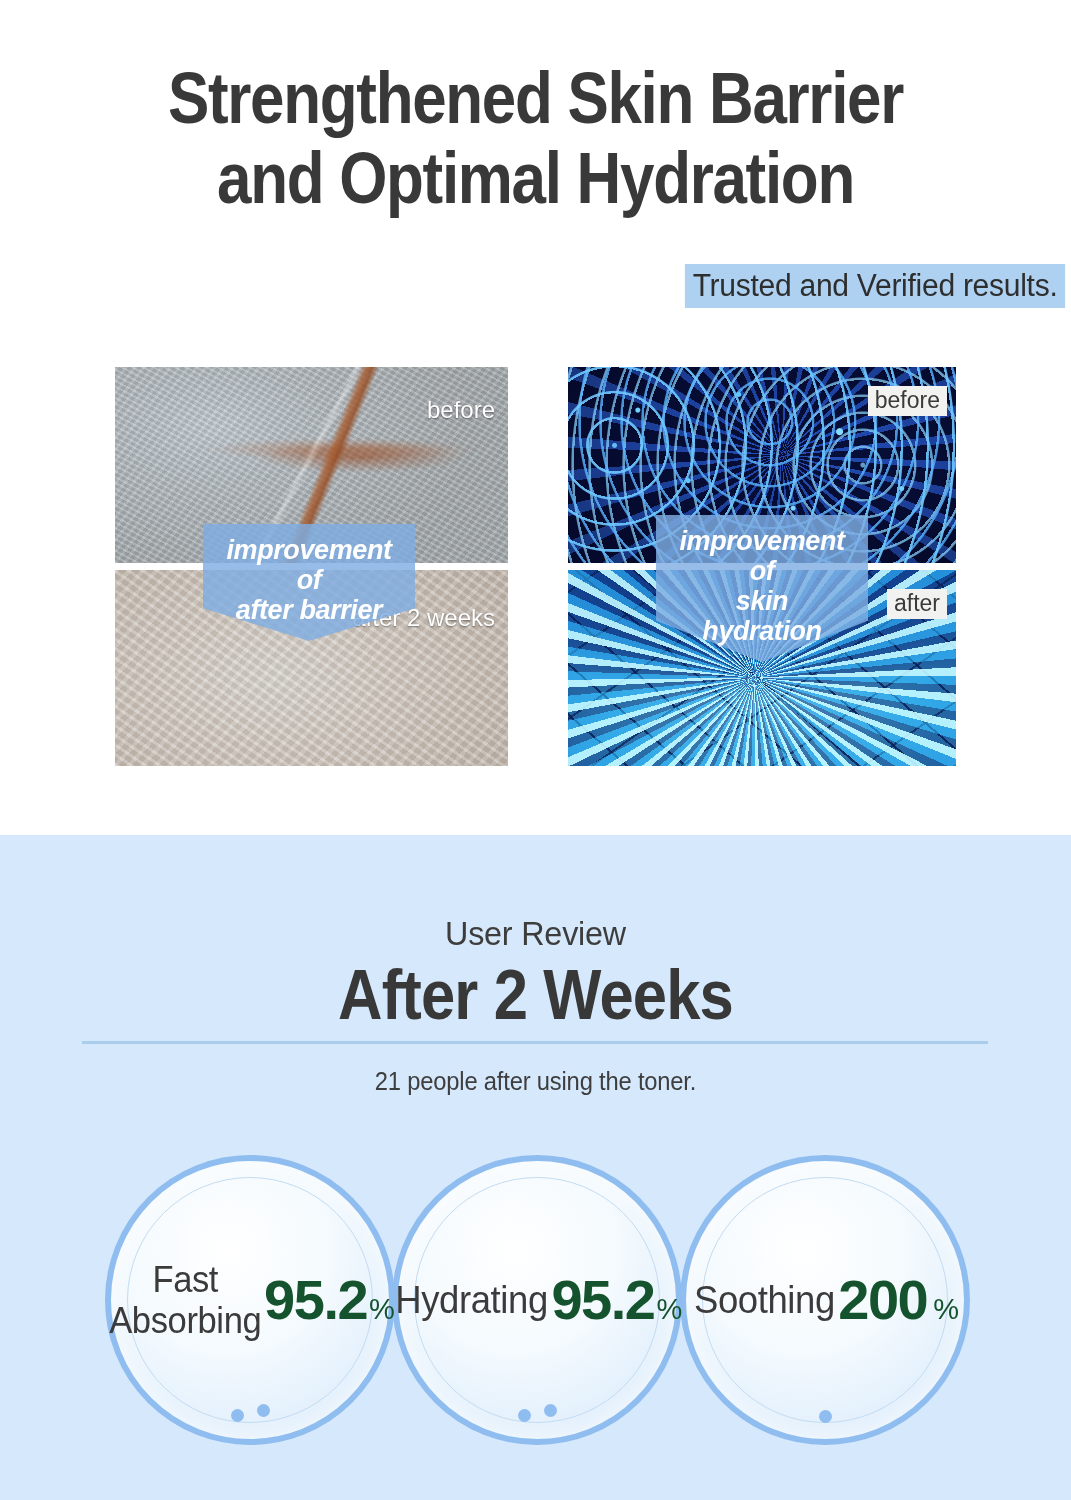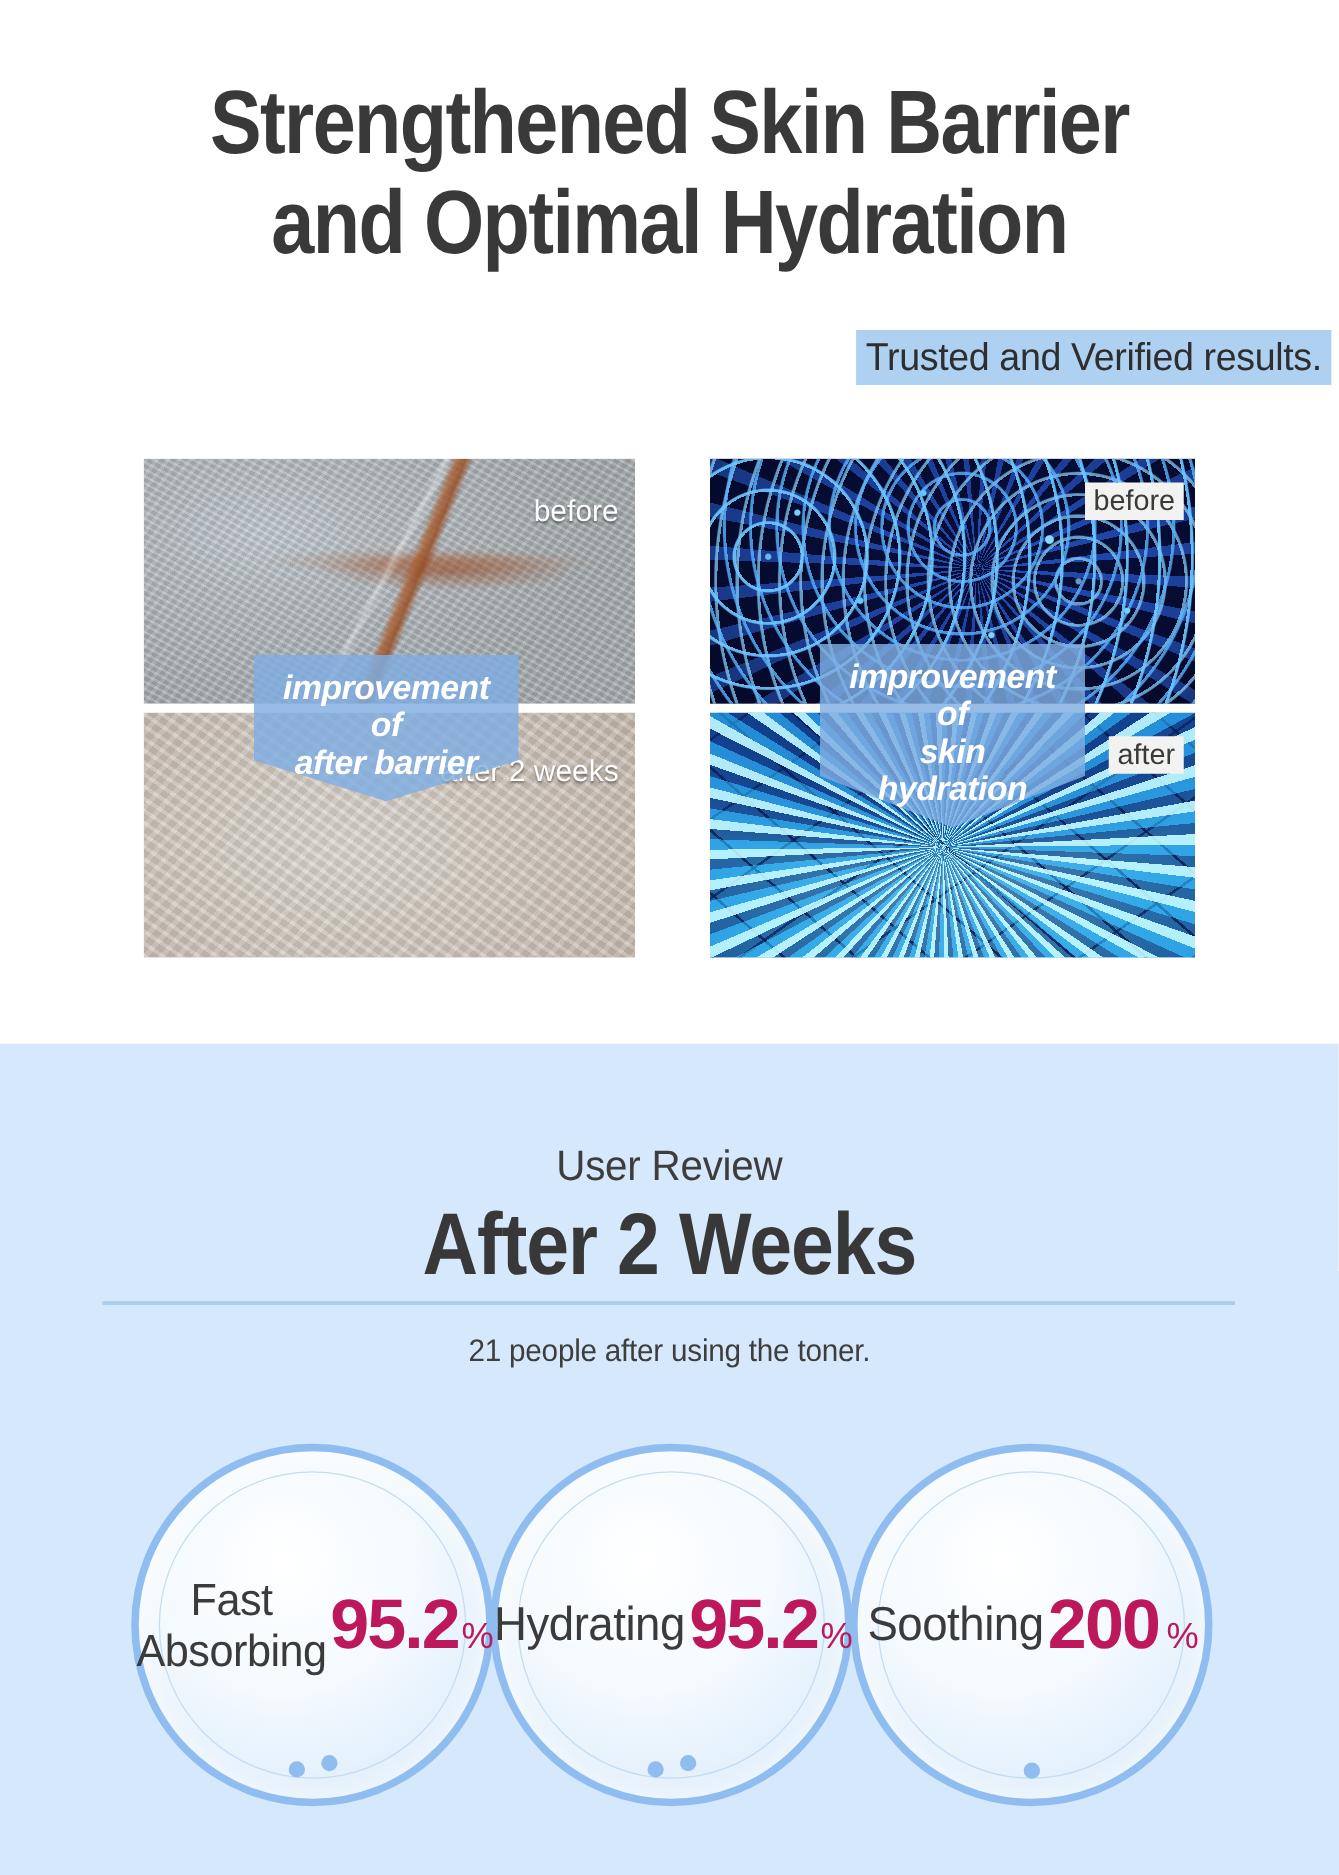--- a/index.html
+++ b/index.html
@@ -209,21 +209,21 @@
     display:flex; flex-direction:row; align-items:center; justify-content:center;
     z-index:4;
   }
   .stat-name{
     font-size:38px; line-height:43px; color:#3b3b3b;
     text-align:center; letter-spacing:-0.4px;
     transform:scaleX(0.96);
   }
   .stat-value{
     margin-top:8px;
-    font-weight:bold; font-size:56px; line-height:58px; color:#be185d;
+    font-weight:bold; font-size:56px; line-height:58px; color:#14532d;
     letter-spacing:-1.5px;
     display:flex; align-items:baseline;
   }
   .pct{ font-weight:normal; font-size:29px; letter-spacing:-0.5px; margin-left:2px; }
   .stat-1 .stat-name{ font-size:36px; line-height:41px; }
   .stat-3 .pct{ margin-left:6px; }
 </style>
 </head>
 <body>
 

